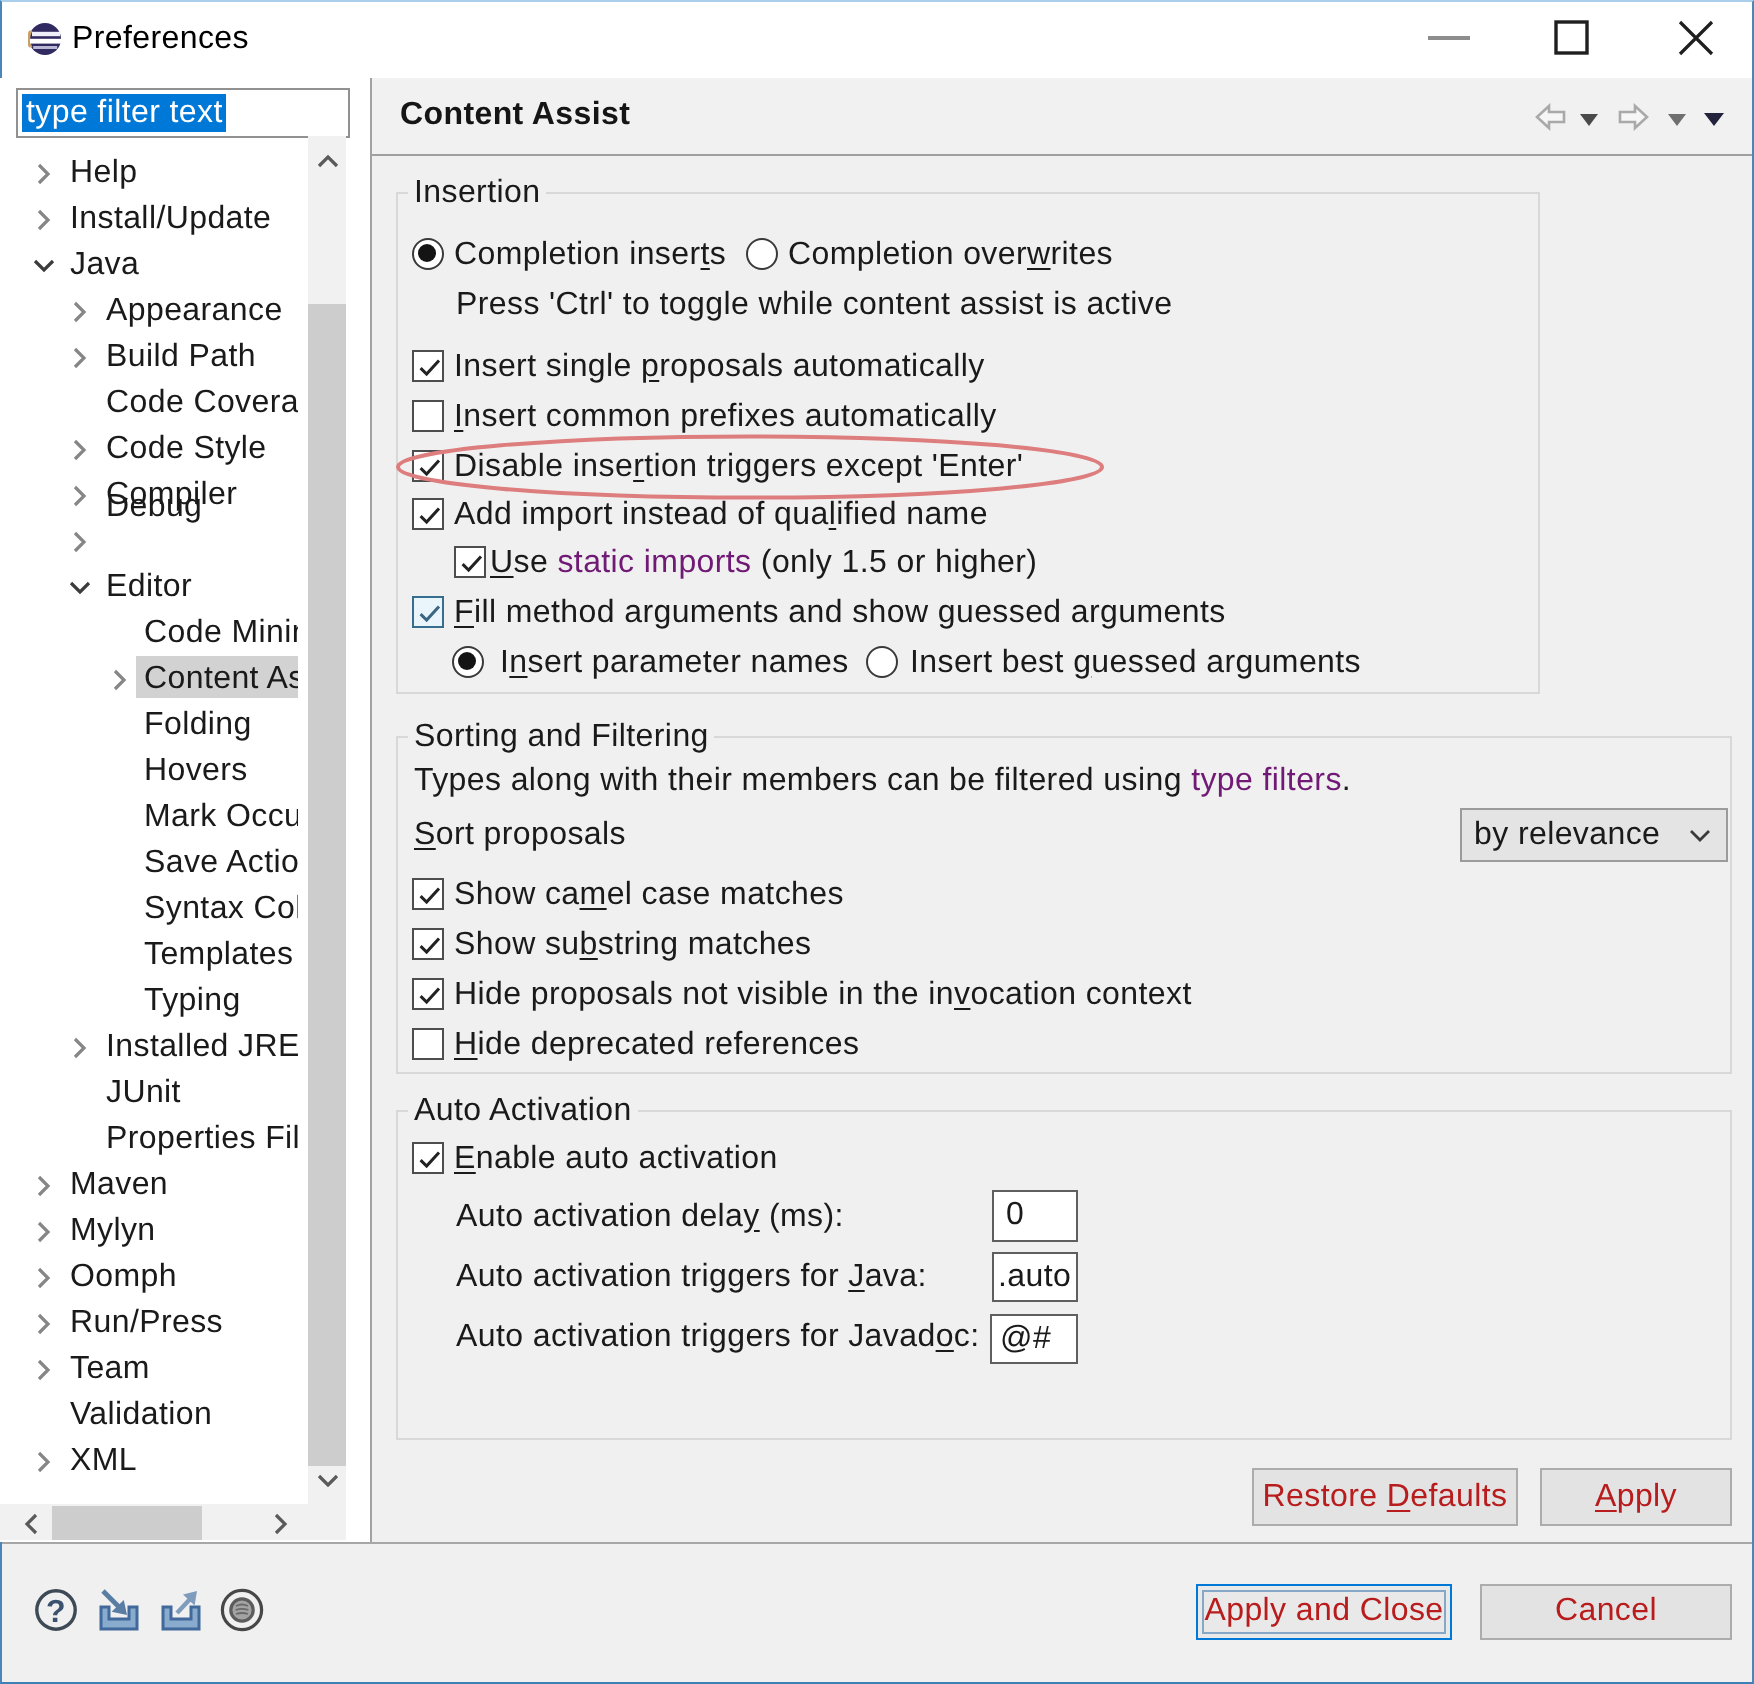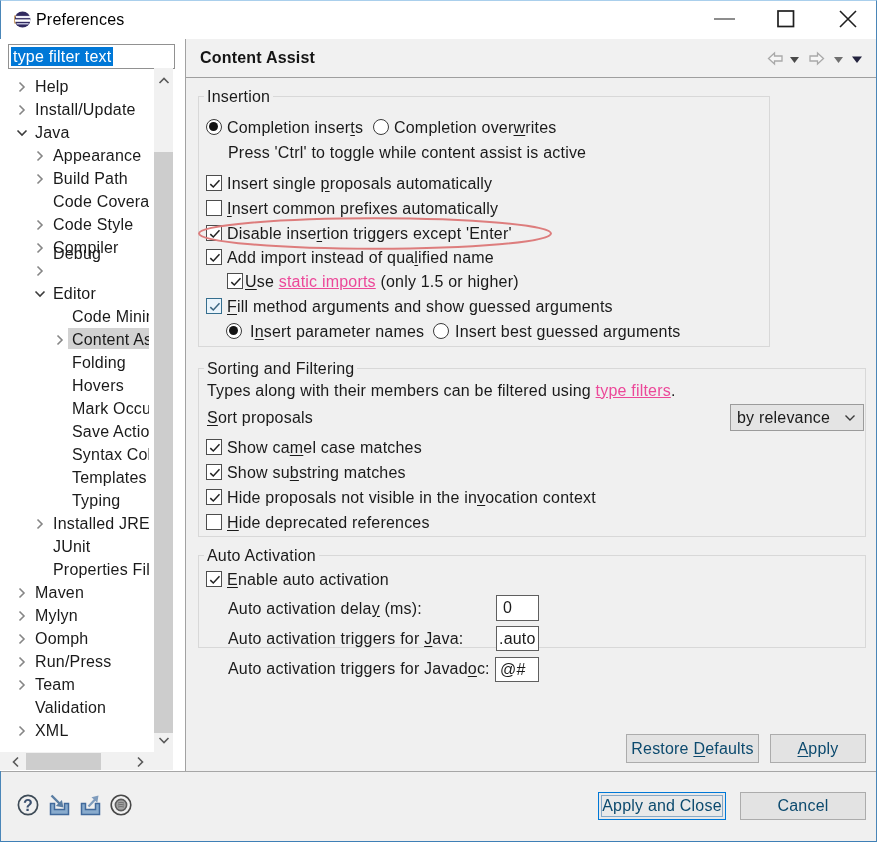--- a/index.html
+++ b/index.html
@@ -17,23 +17,23 @@
 .sel { position:absolute; background:#d2d2d2; }
 .chv { position:absolute; }
 .group { position:absolute; border:1px solid #d8d8d8; }
 .glabel { position:absolute; top:-10px; left:5px; background:#f0f0f0; padding:0 3px; line-height:20px; }
 .row { position:absolute; height:25px; line-height:25px; white-space:nowrap; }
 .cb { position:absolute; width:16px; height:16px; border:1px solid #4d4d4d; background:#fff; }
 .cb svg { position:absolute; left:0px; top:0px; }
 .cbh { border-color:#356e8e; background:#eaf4fb; }
 .radio { position:absolute; width:16px; height:16px; border:1.5px solid #3a3a3a; border-radius:50%; background:#fff; }
 .radio.on::after { content:""; position:absolute; left:2px; top:2px; width:9px; height:9px; border-radius:50%; background:#141414; }
-a { color:#ec4899; text-decoration:underline; }
+a { color:#701a75; }
 u { text-underline-offset:2px; }
-.btn { position:absolute; background:#e3e3e3; border:1px solid #acacac; text-align:center; color:#0c4a6e; }
+.btn { position:absolute; background:#e3e3e3; border:1px solid #acacac; text-align:center; color:#b91c1c; }
 .input { position:absolute; background:#fff; border:1px solid #5f5f5f; line-height:24px; }
 #scroll-v { position:absolute; left:154px; top:68px; width:19px; height:684px; background:#f1f1f1; }
 #scroll-h { position:absolute; left:0px; top:752px; width:173px; height:18px; background:#f1f1f1; }
 </style></head>
 <body>
 <div id="win"></div>
 
 <svg class="abs" style="left:14px;top:11px" width="17" height="17" viewBox="0 0 17 17">
  <circle cx="8.5" cy="8.5" r="8" fill="#312a60"></circle>
  <path d="M2.2 4.5 A8 8 0 0 0 2.2 12.5 L0.6 12.8 A8.6 8.6 0 0 1 0.6 4.2 Z" fill="#c9a06a"></path>
@@ -169,21 +169,21 @@
       <path d="M2 1.5 L6.5 6 L2 10.5" fill="none" stroke="#5a5a5a" stroke-width="1.6"></path>
     </svg>
 </div>
 
 <div class="group" id="g1" style="left:198px;top:96px;width:572px;height:251px">
  <div class="glabel">Insertion</div>
 </div>
 <div class="group" id="g2" style="left:198px;top:368px;width:668px;height:169px">
  <div class="glabel">Sorting and Filtering</div>
 </div>
-<div class="group" id="g3" style="left:198px;top:555px;width:668px;height:93px">
+<div class="group" id="g3" style="left:198px;top:555px;width:668px;height:165px">
  <div class="glabel">Auto Activation</div>
 </div>
 <div class="radio on" style="left:206px;top:118.5px"></div>
 <div class="row" style="left:227px;top:114.5px">Completion inser<u>t</u>s</div>
 <div class="radio" style="left:373px;top:118.5px"></div>
 <div class="row" style="left:394px;top:114.5px">Completion over<u>w</u>rites</div>
 <div class="row" style="left:228px;top:139.5px">Press 'Ctrl' to toggle while content assist is active</div>
 <div class="cb" style="left:206px;top:175px">
     <svg width="16" height="16" viewBox="0 0 16 16">
       <path d="M3.3 8.1 L6.3 11 L12.5 4.2" fill="none" stroke="#222" stroke-width="1.5"></path>

